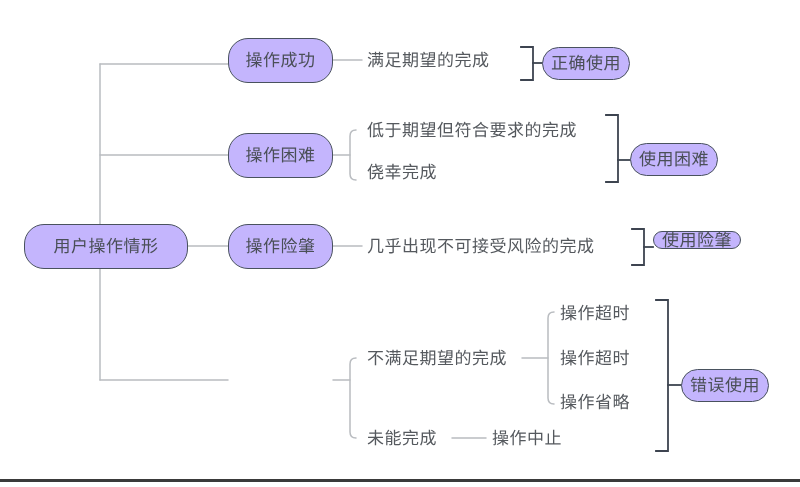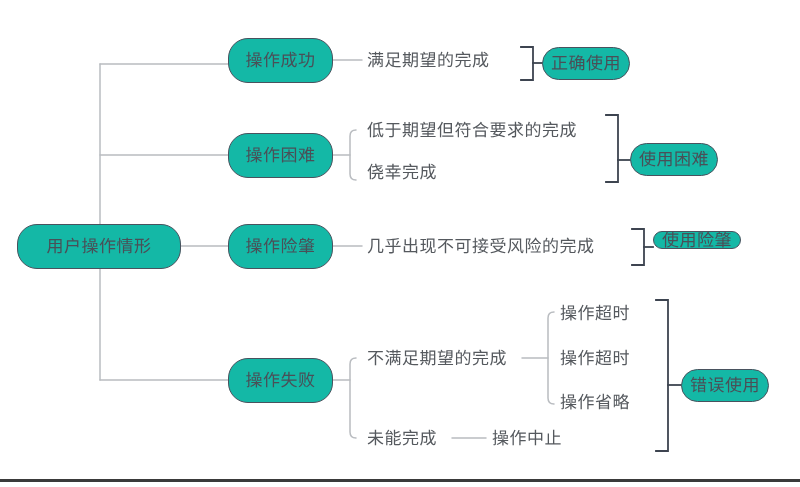--- a/index.html
+++ b/index.html
@@ -27,21 +27,21 @@
     pointer-events: none;
   }
   .node {
     position: absolute;
     box-sizing: border-box;
     display: flex;
     align-items: center;
     justify-content: center;
     border: 1.6px solid #49525e;
     border-radius: 20px;
-    background: #14b8a6;
+    background: #c4b5fd;
     color: #4a4f57;
     font-size: 17px;
     letter-spacing: 0.5px;
     white-space: nowrap;
     line-height: 1;
   }
   .node.root {
     font-size: 17px;
   }
   .leaf-text {
@@ -106,35 +106,32 @@
       <path d="M618 160 H630"></path>
 
       <path d="M632 229 H644 V265 H632"></path>
       <path d="M644 247 H653"></path>
 
       <path d="M656 300 H668 V451 H656"></path>
       <path d="M668 385 H681"></path>
     </g>
   </svg>
 
-  <div class="node root" style="left:17px; top:224px; width:164px; height:45px;text-align:right;">
+  <div class="node root" style="left:24px; top:224px; width:164px; height:45px;text-align:right;">
     <span>用户操作情形</span>
   </div>
 
   <div class="node" style="left:228px; top:38px; width:105px; height:45px;">
     <span>操作成功</span>
   </div>
   <div class="node" style="left:228px; top:224px; width:105px; height:45px;">
     <span>操作险肇</span>
   </div>
   <div class="node" style="left:228px; top:133px; width:105px; height:45px;">
     <span>操作困难</span>
-  </div>
-  <div class="node" style="left:228px; top:358px; width:105px; height:45px;">
-    <span>操作失败</span>
   </div>
 
   <div class="leaf-text" style="left:367px; top:60px;text-align:right;">满足期望的完成</div>
 
   <div class="leaf-text" style="left:367px; top:130px;">低于期望但符合要求的完成</div>
   <div class="leaf-text" style="left:367px; top:172px;">侥幸完成</div>
 
   <div class="leaf-text" style="left:367px; top:246px;">几乎出现不可接受风险的完成</div>
 
   <div class="leaf-text" style="left:367px; top:358px;">不满足期望的完成</div>

